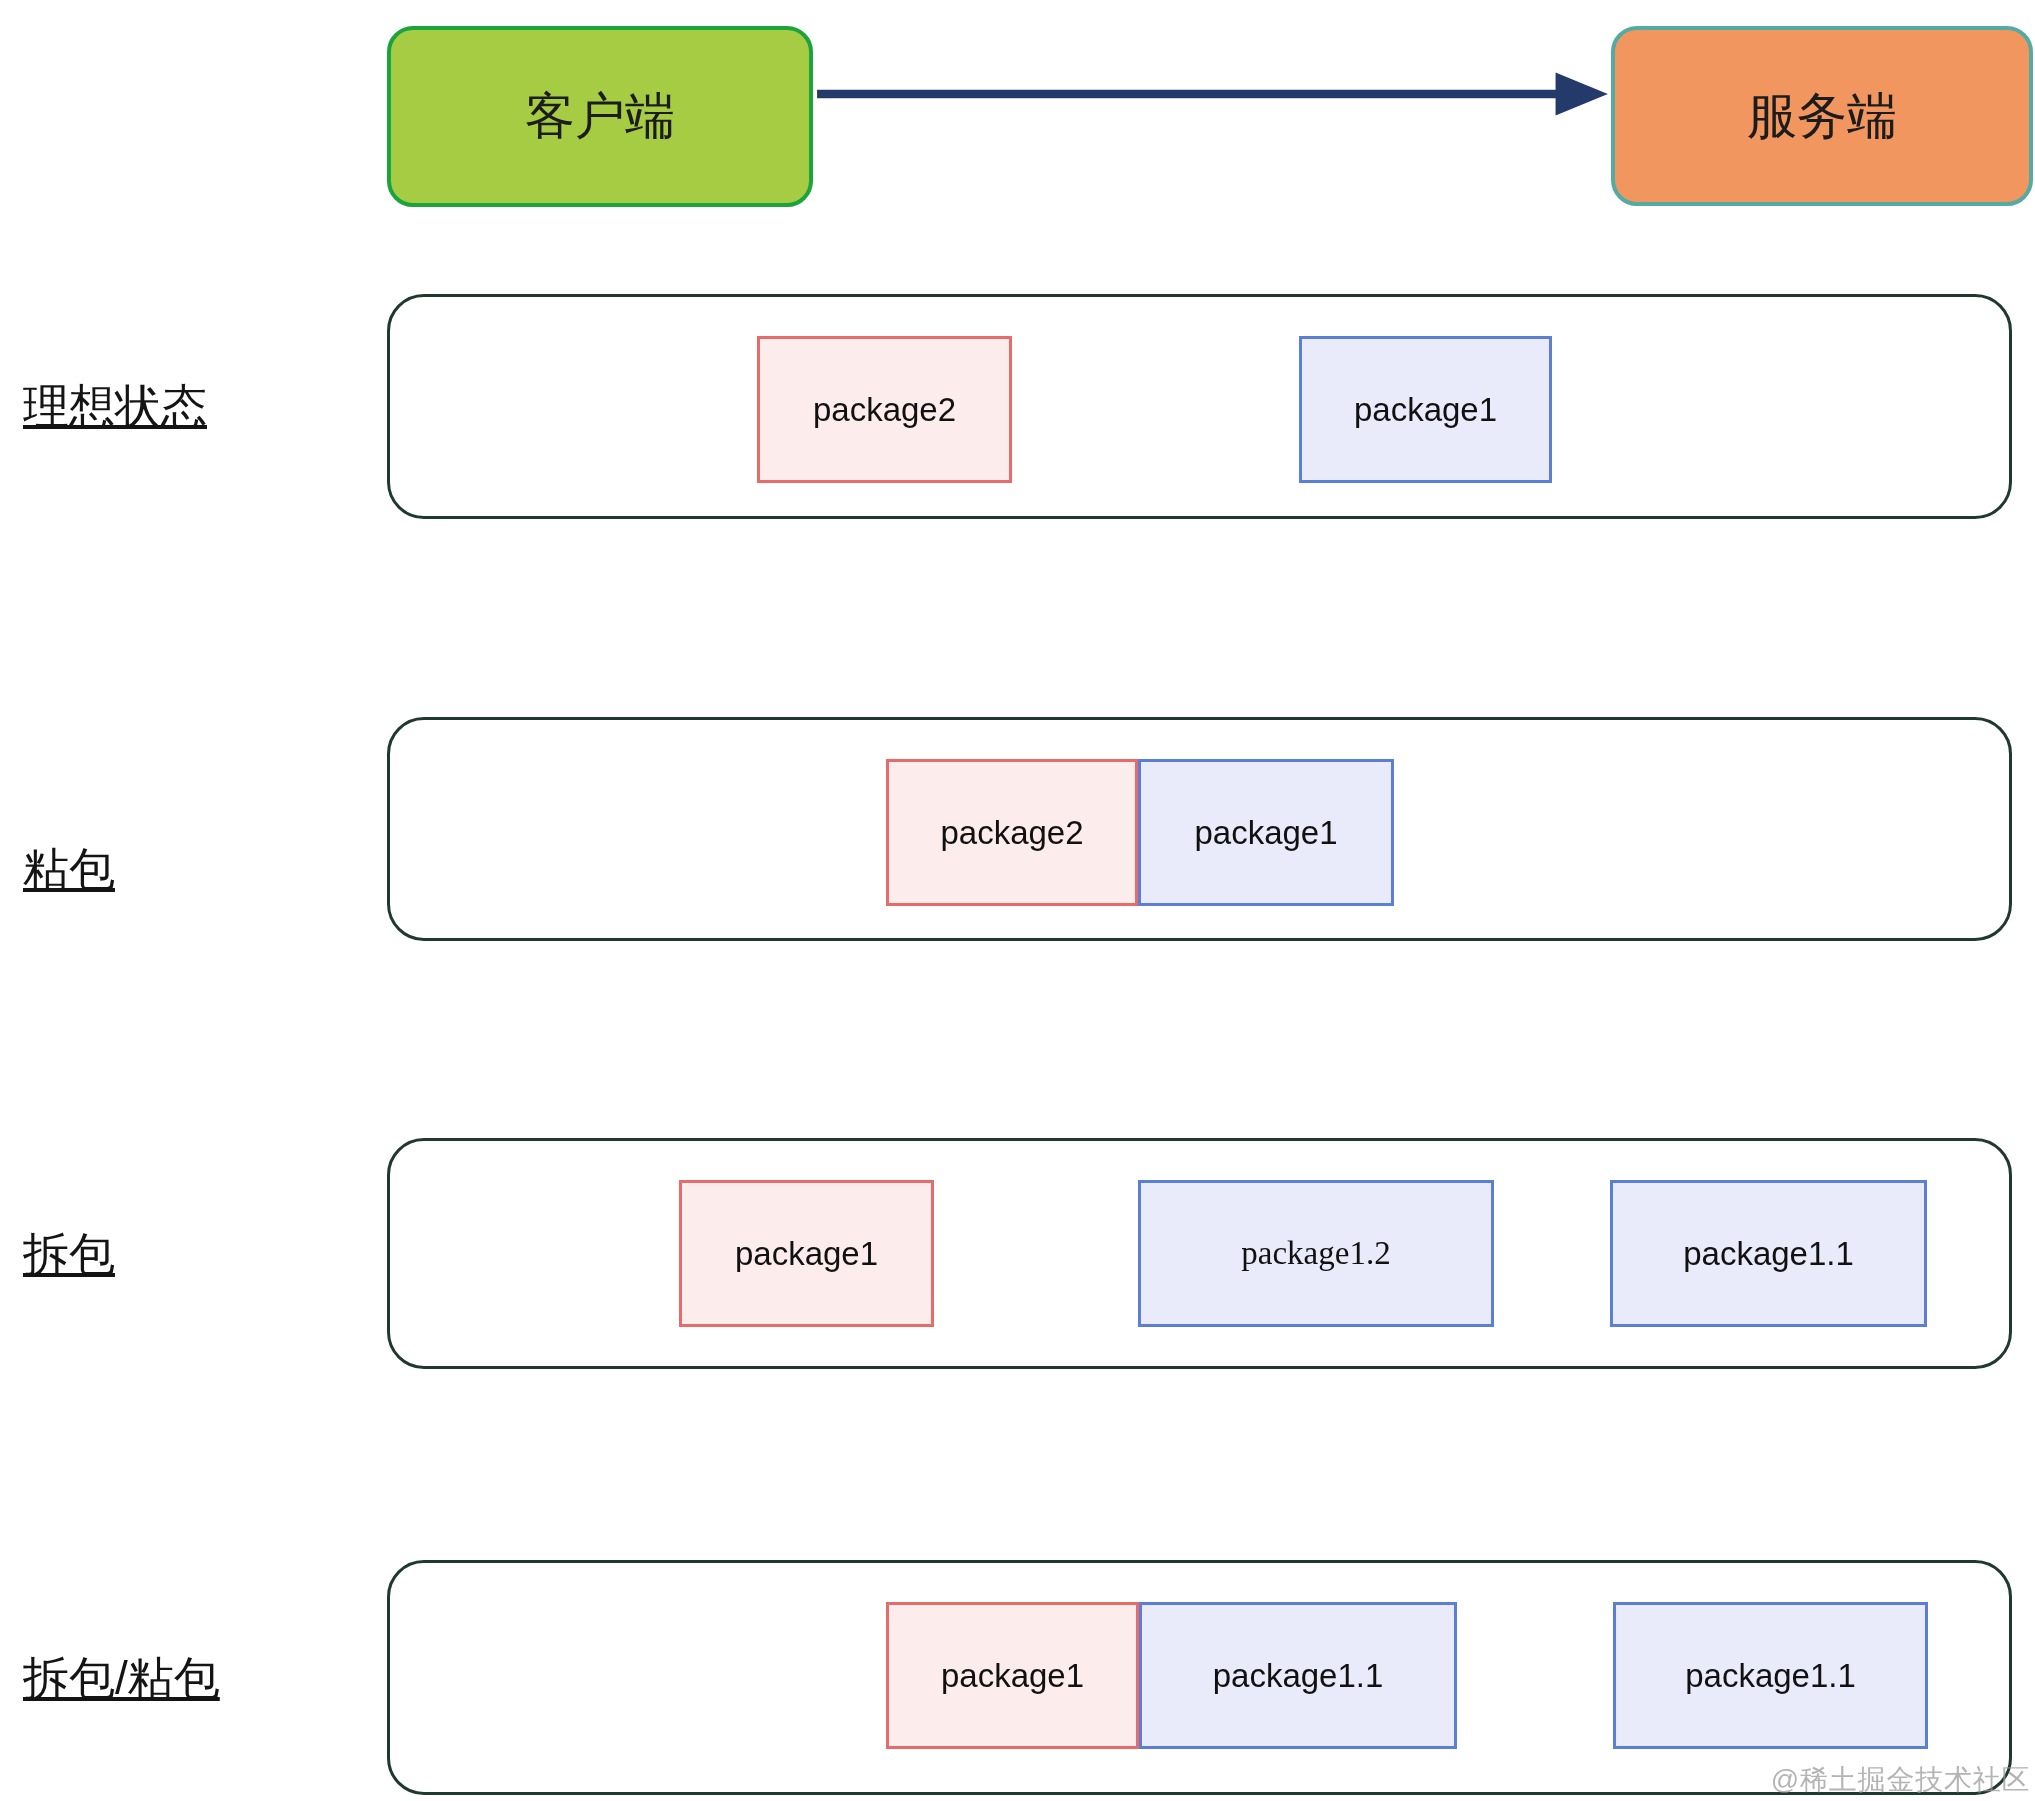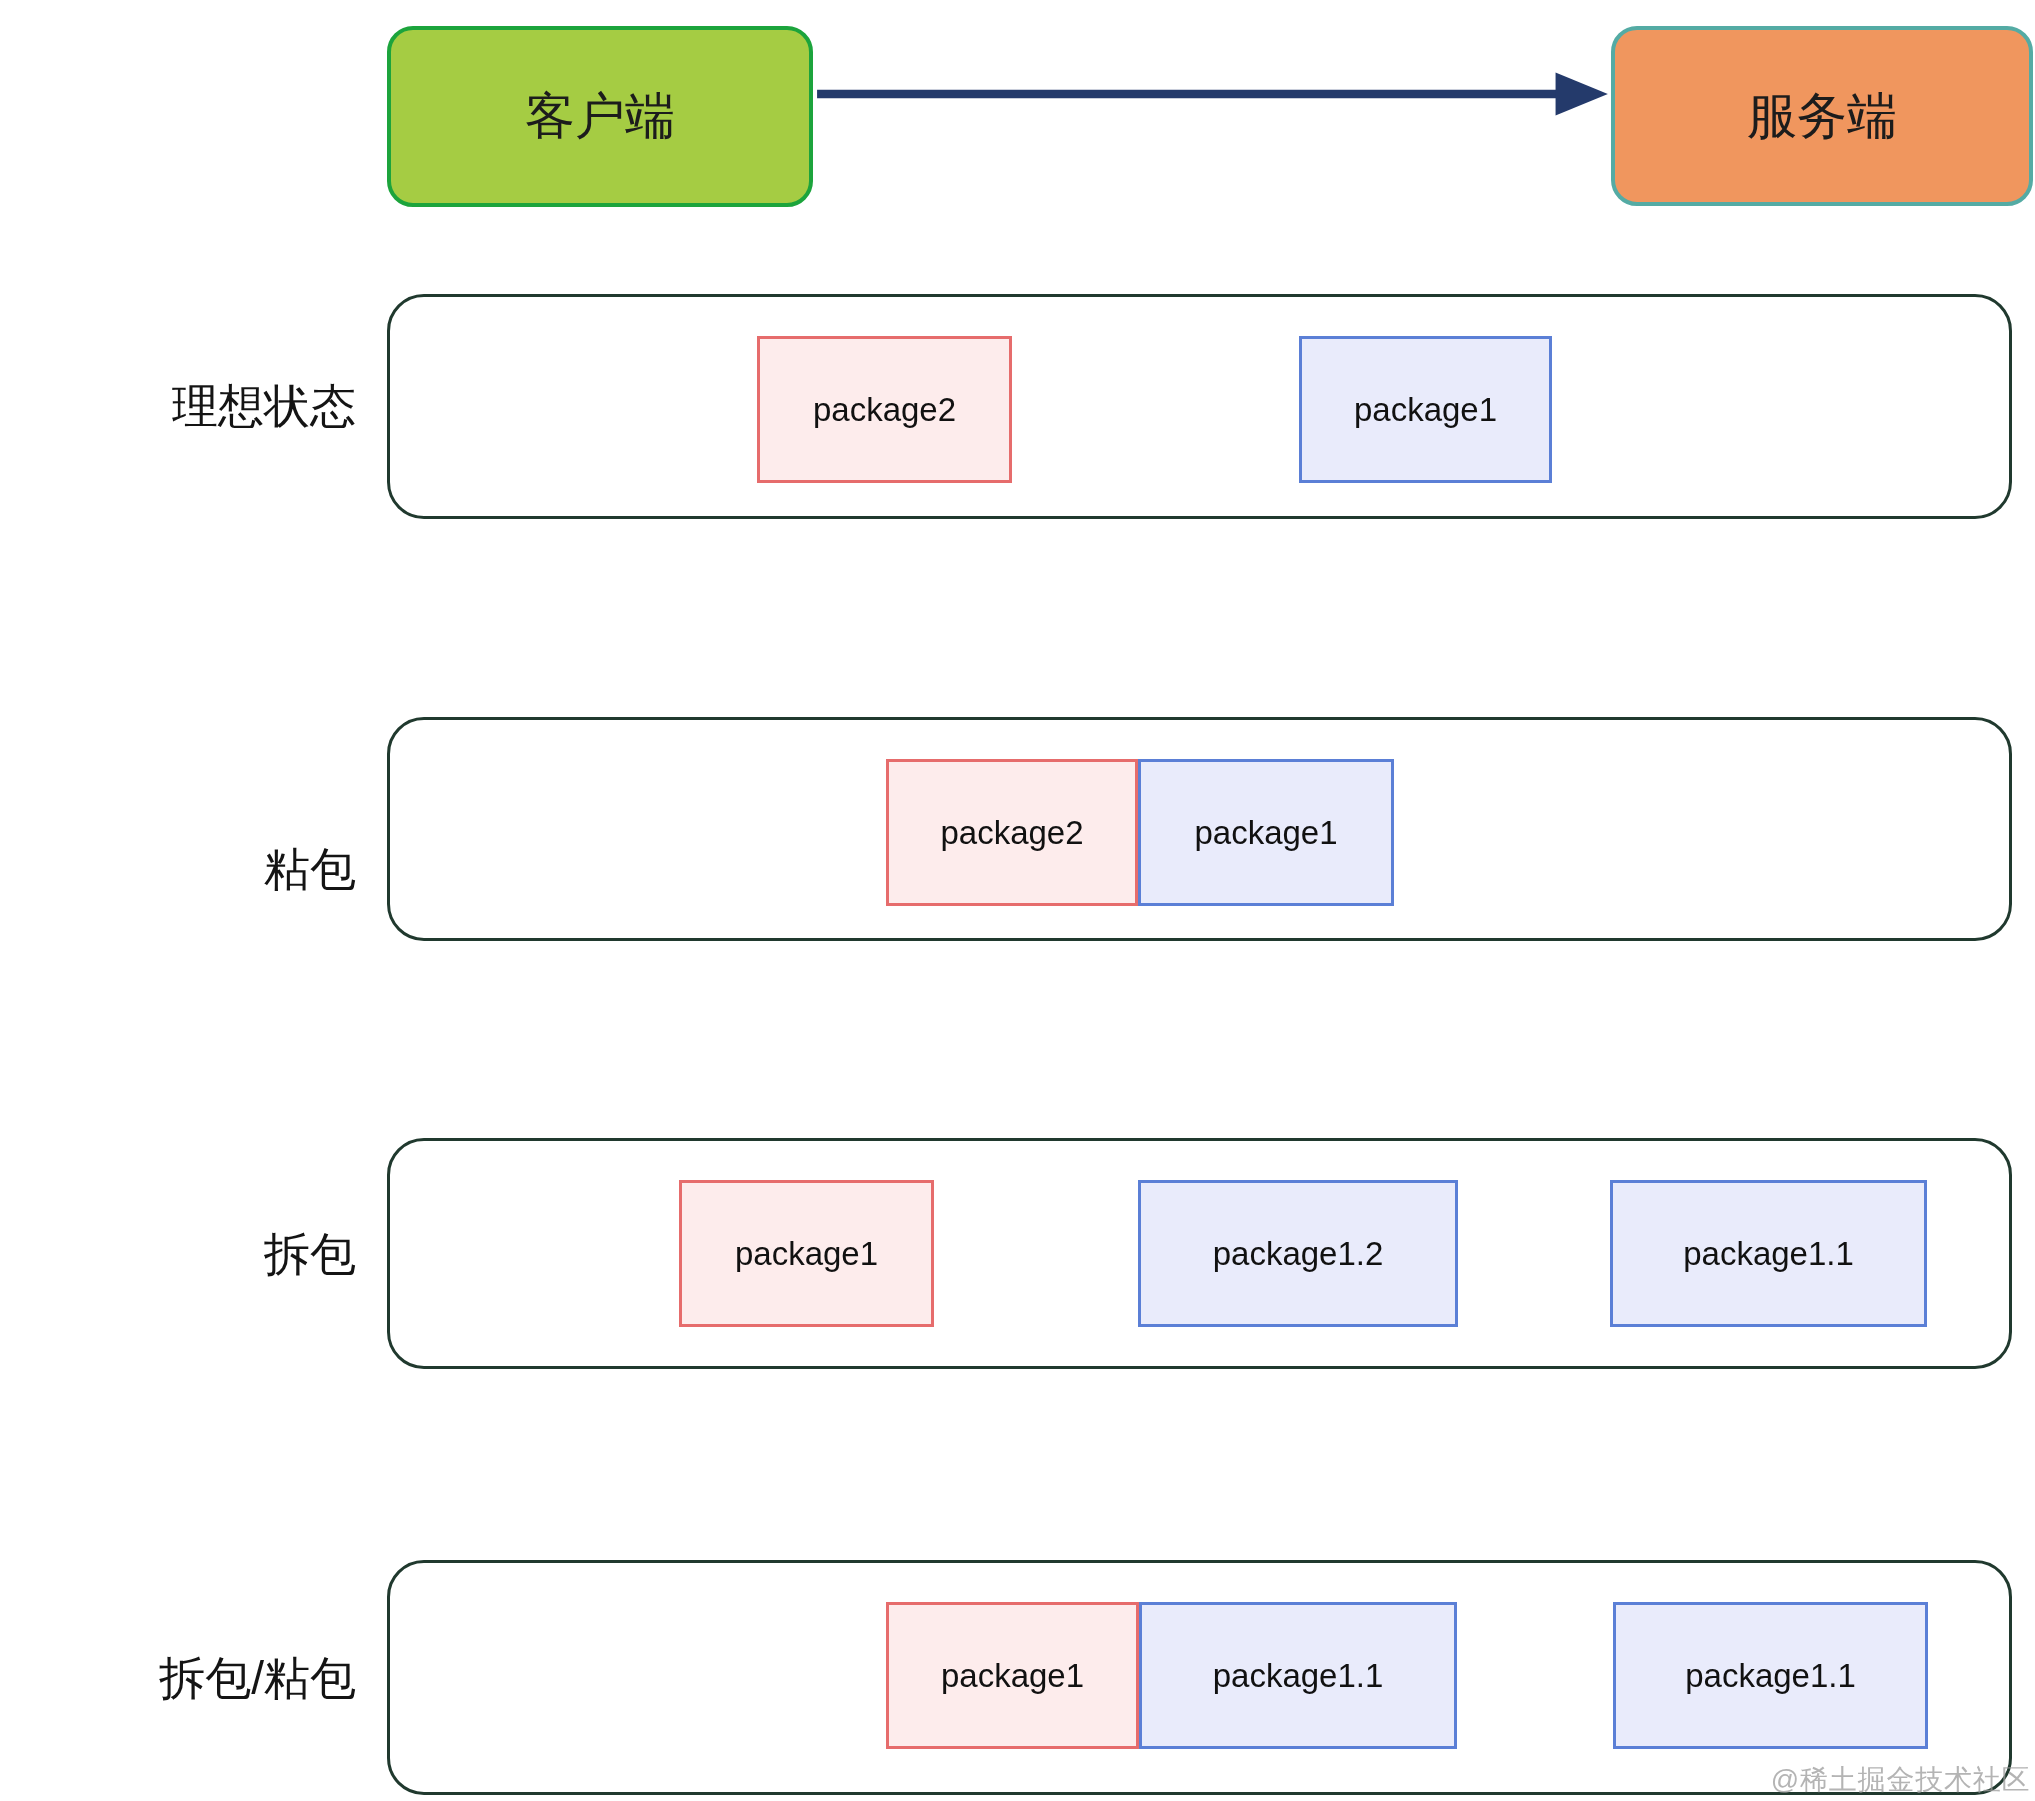--- a/index.html
+++ b/index.html
@@ -52,25 +52,26 @@
     box-sizing: border-box;
     border: 3.1px solid #20392e;
     border-radius: 37px;
     background: #ffffff;
   }
   
   .row-label {
     position: absolute;
     left: 23px;
     width: 333px;
-    text-align: right;
+    text-align: left;
     font-size: 46px;
     line-height: 54px;
     color: #141414;
     white-space: nowrap;
+    text-decoration: underline;
   }
   
   .pkg {
     position: absolute;
     top: 39px;
     height: 147px;
     box-sizing: border-box;
     display: flex;
     align-items: center;
     justify-content: center;
@@ -123,21 +124,21 @@
 
   <div class="row-label" style="top:803px;margin-top:39px;">粘包</div>
   <div class="row-container" style="top:717px; height:224px;">
     <div class="pkg pink" style="left:496px; width:252px;">package2</div>
     <div class="pkg blue" style="left:748px; width:256px;">package1</div>
   </div>
 
   <div class="row-label" style="top:1227px;">拆包</div>
   <div class="row-container" style="top:1138px; height:231px;">
     <div class="pkg pink" style="left:289px; width:255px;">package1</div>
-    <div class="pkg blue" style="left:748px; width:320px;">package1.2</div>
+    <div class="pkg blue" style="left:748px; width:356px;font-family:Liberation Serif, serif;">package1.2</div>
     <div class="pkg blue" style="left:1220px; width:317px;">package1.1</div>
   </div>
 
   <div class="row-label" style="top:1651px;">拆包/粘包</div>
   <div class="row-container" style="top:1560px; height:235px;">
     <div class="pkg pink" style="left:496px; width:253px;">package1</div>
     <div class="pkg blue" style="left:749px; width:318px;">package1.1</div>
     <div class="pkg blue" style="left:1223px; width:315px;">package1.1</div>
   </div>
 

